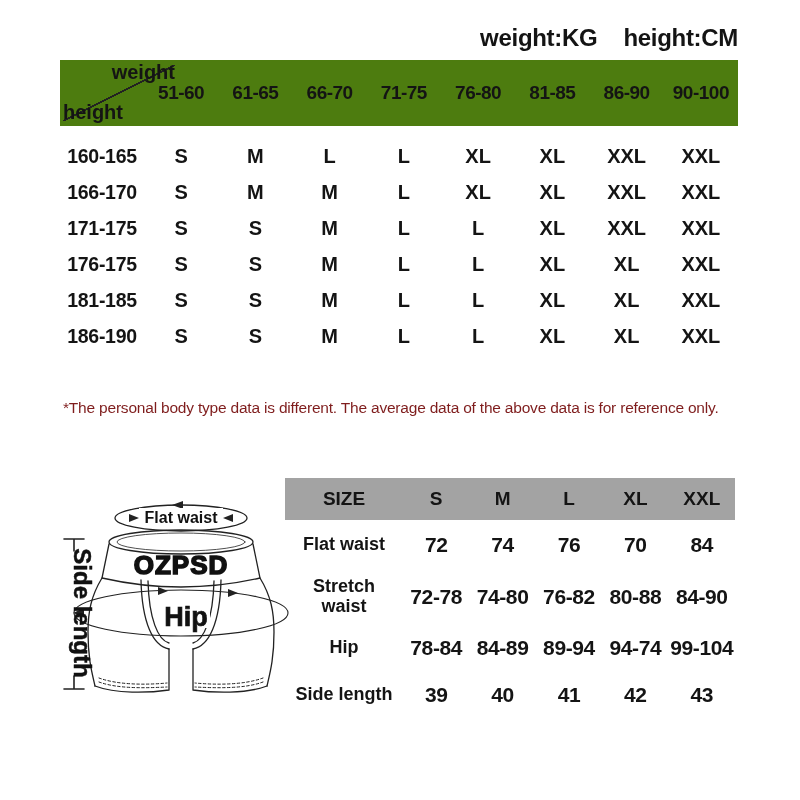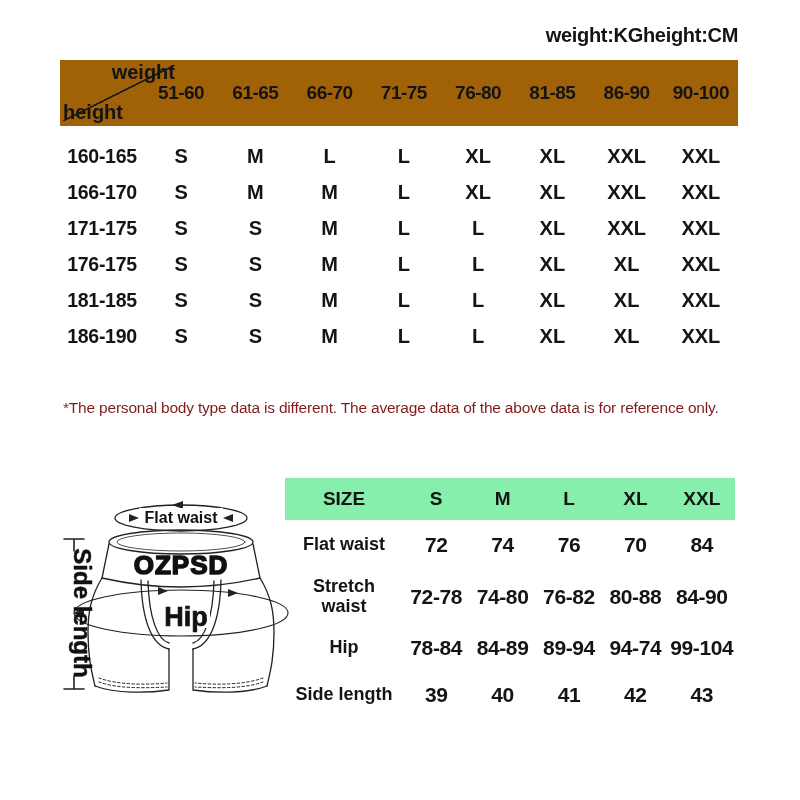--- a/index.html
+++ b/index.html
@@ -1,43 +1,43 @@
 <!DOCTYPE html>
 <html><head>
 <meta charset="utf-8">
 <style>
   *{box-sizing:border-box;margin:0;padding:0;}
   html,body{background:#fff;}
   body{width:800px;height:800px;font-family:"Liberation Sans",sans-serif;color:#141414;}
   .page{position:relative;width:800px;height:800px;background:#fff;overflow:hidden;}
 
   
-  .units{position:absolute;top:24px;right:62px;display:flex;font-size:20px;font-weight:700;letter-spacing:-0.3px;}
+  .units{position:absolute;top:24px;right:62px;display:flex;gap:26px;font-size:24px;font-weight:700;letter-spacing:-0.3px;}
 
   
   .matrix-wrap{position:absolute;left:60px;top:60px;width:678px;}
-  .matrix-header{display:grid;grid-template-columns:84px repeat(8,74.25px);height:66px;background:#a16207;align-items:center;justify-items:center;}
+  .matrix-header{display:grid;grid-template-columns:84px repeat(8,74.25px);height:66px;background:#4d7c0f;align-items:center;justify-items:center;}
   .mh-col{font-size:19px;font-weight:700;letter-spacing:-0.5px;}
   .mh-corner{position:relative;width:100%;height:100%;justify-self:stretch;align-self:stretch;}
   .corner-box{position:absolute;left:3px;top:5px;width:112px;height:56px;
     background:linear-gradient(to bottom right,transparent 49.2%,#222 49.2%,#222 50.8%,transparent 50.8%);}
   .corner-weight{position:absolute;top:-4px;right:0;font-size:20px;font-weight:700;}
   .corner-height{position:absolute;bottom:-3px;left:0;font-size:20px;font-weight:700;}
   .matrix-body{display:grid;grid-template-columns:84px repeat(8,74.25px);grid-auto-rows:36px;margin-top:12px;align-items:center;justify-items:center;}
   .mb-label{font-size:19.5px;font-weight:700;letter-spacing:-0.3px;}
   .mb-size{font-size:20px;font-weight:700;}
 
   
   .note{position:absolute;font-size:15.5px;color:#7f1d1d;letter-spacing:-0.2px;}
   .note1{left:63px;top:399px;width:700px;}
   .note2{left:63px;top:737px;width:700px;line-height:1.8;}
 
   
   .bt-wrap{position:absolute;left:285px;top:478px;width:450px;}
-  .bt-header{display:grid;grid-template-columns:118px repeat(5,66.4px);height:42px;background:#86efac;align-items:center;justify-items:center;font-size:19px;font-weight:700;}
+  .bt-header{display:grid;grid-template-columns:118px repeat(5,66.4px);height:42px;background:#a3a3a3;align-items:center;justify-items:center;font-size:19px;font-weight:700;}
   .bt-body{display:grid;grid-template-columns:118px repeat(5,66.4px);grid-template-rows:50px 54px 47px 47px;align-items:center;justify-items:center;}
   .bt-label{font-size:18px;font-weight:700;text-align:center;line-height:1.1;padding:0 6px;}
   .bt-val{font-size:21px;font-weight:700;letter-spacing:-0.4px;}
 
   
   .diagram{position:absolute;left:45px;top:485px;}
   svg text{font-family:"Liberation Sans",sans-serif;text-anchor:middle;}
   .svg-label{font-size:16px;font-weight:700;fill:#111;stroke:none;}
   .svg-brand{font-size:26px;font-weight:700;fill:#111;stroke:#111;stroke-width:1.6px;letter-spacing:1px;}
   .svg-hip{font-size:27px;font-weight:700;fill:#111;stroke:#111;stroke-width:0.7px;}

